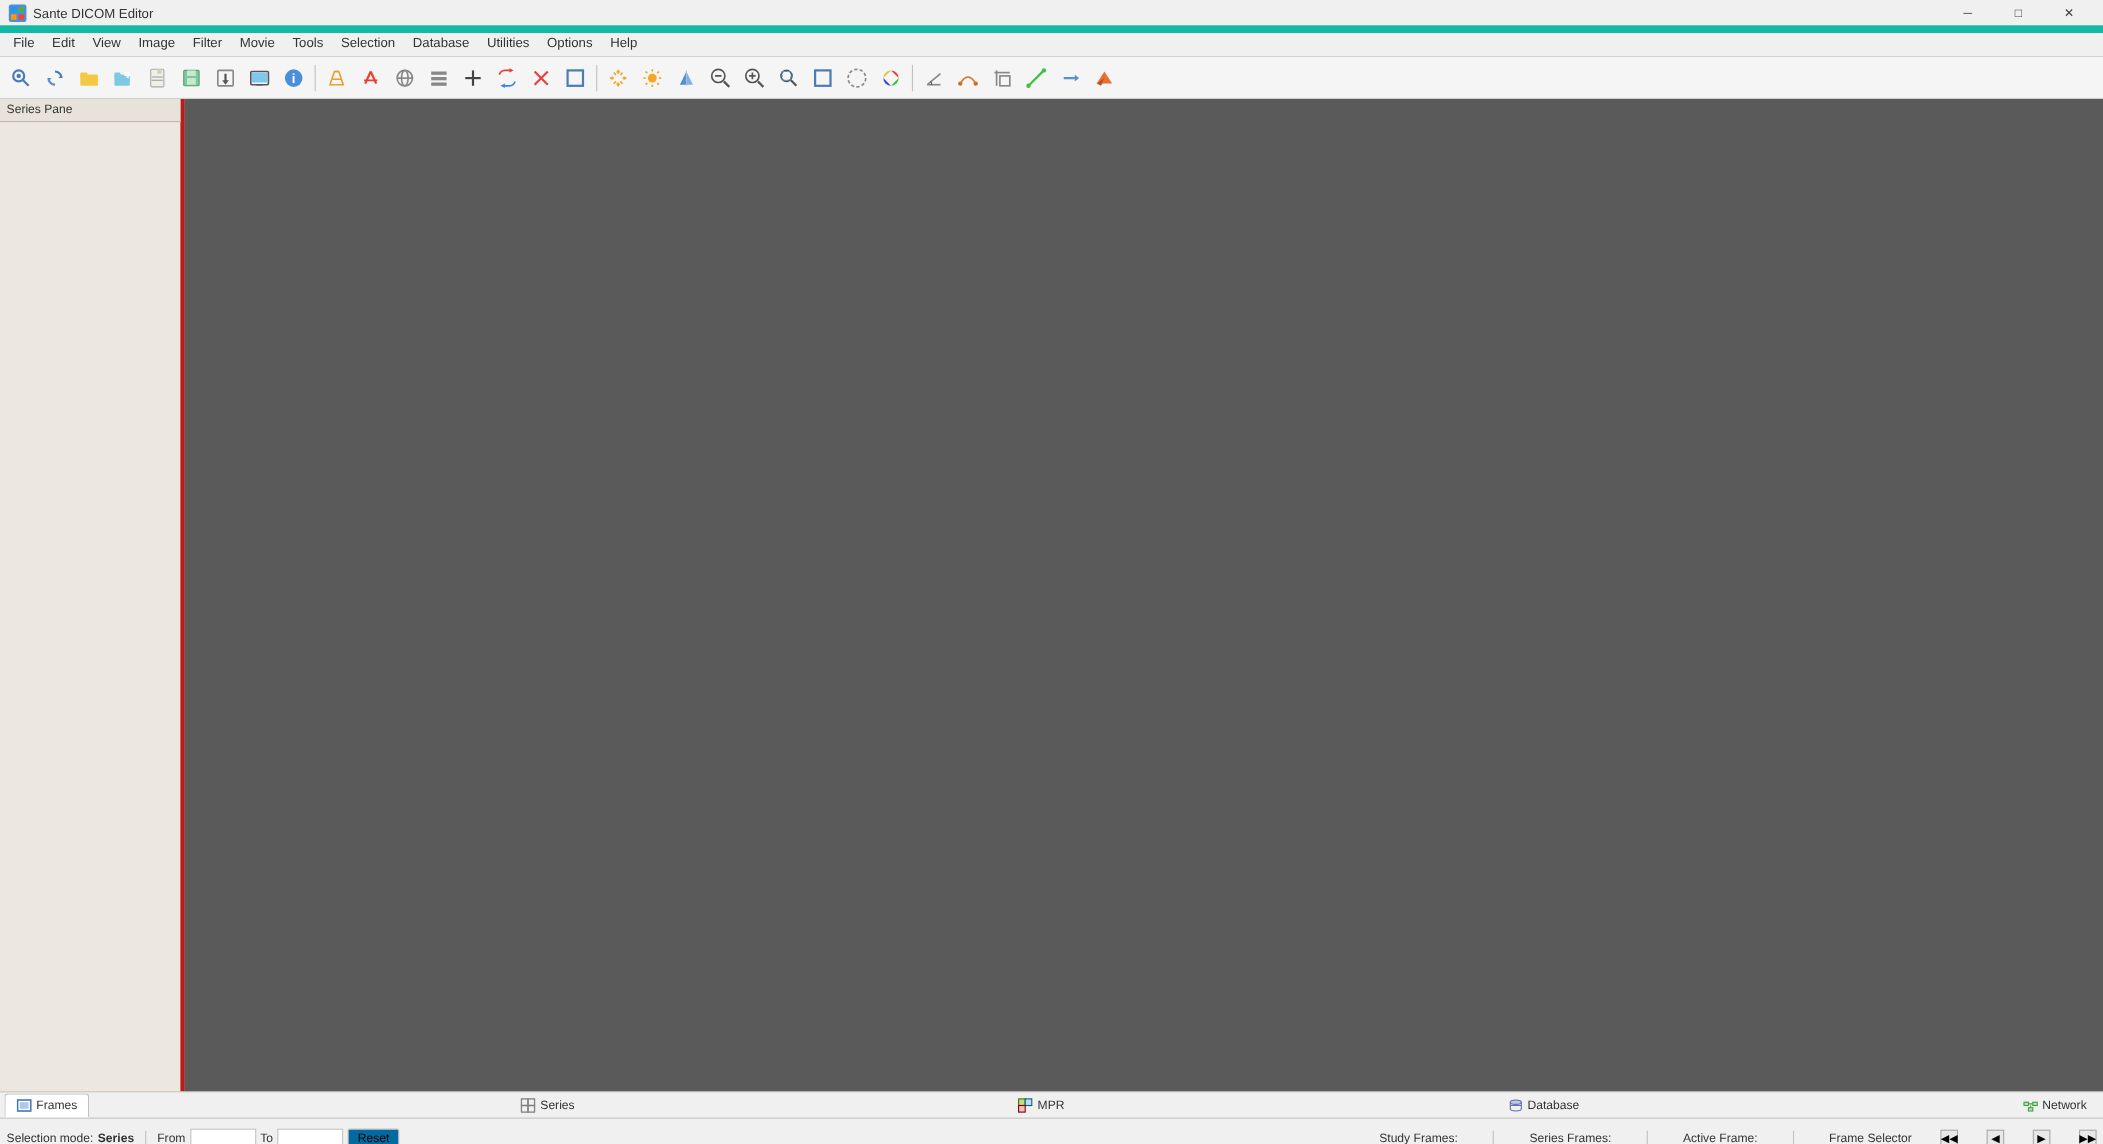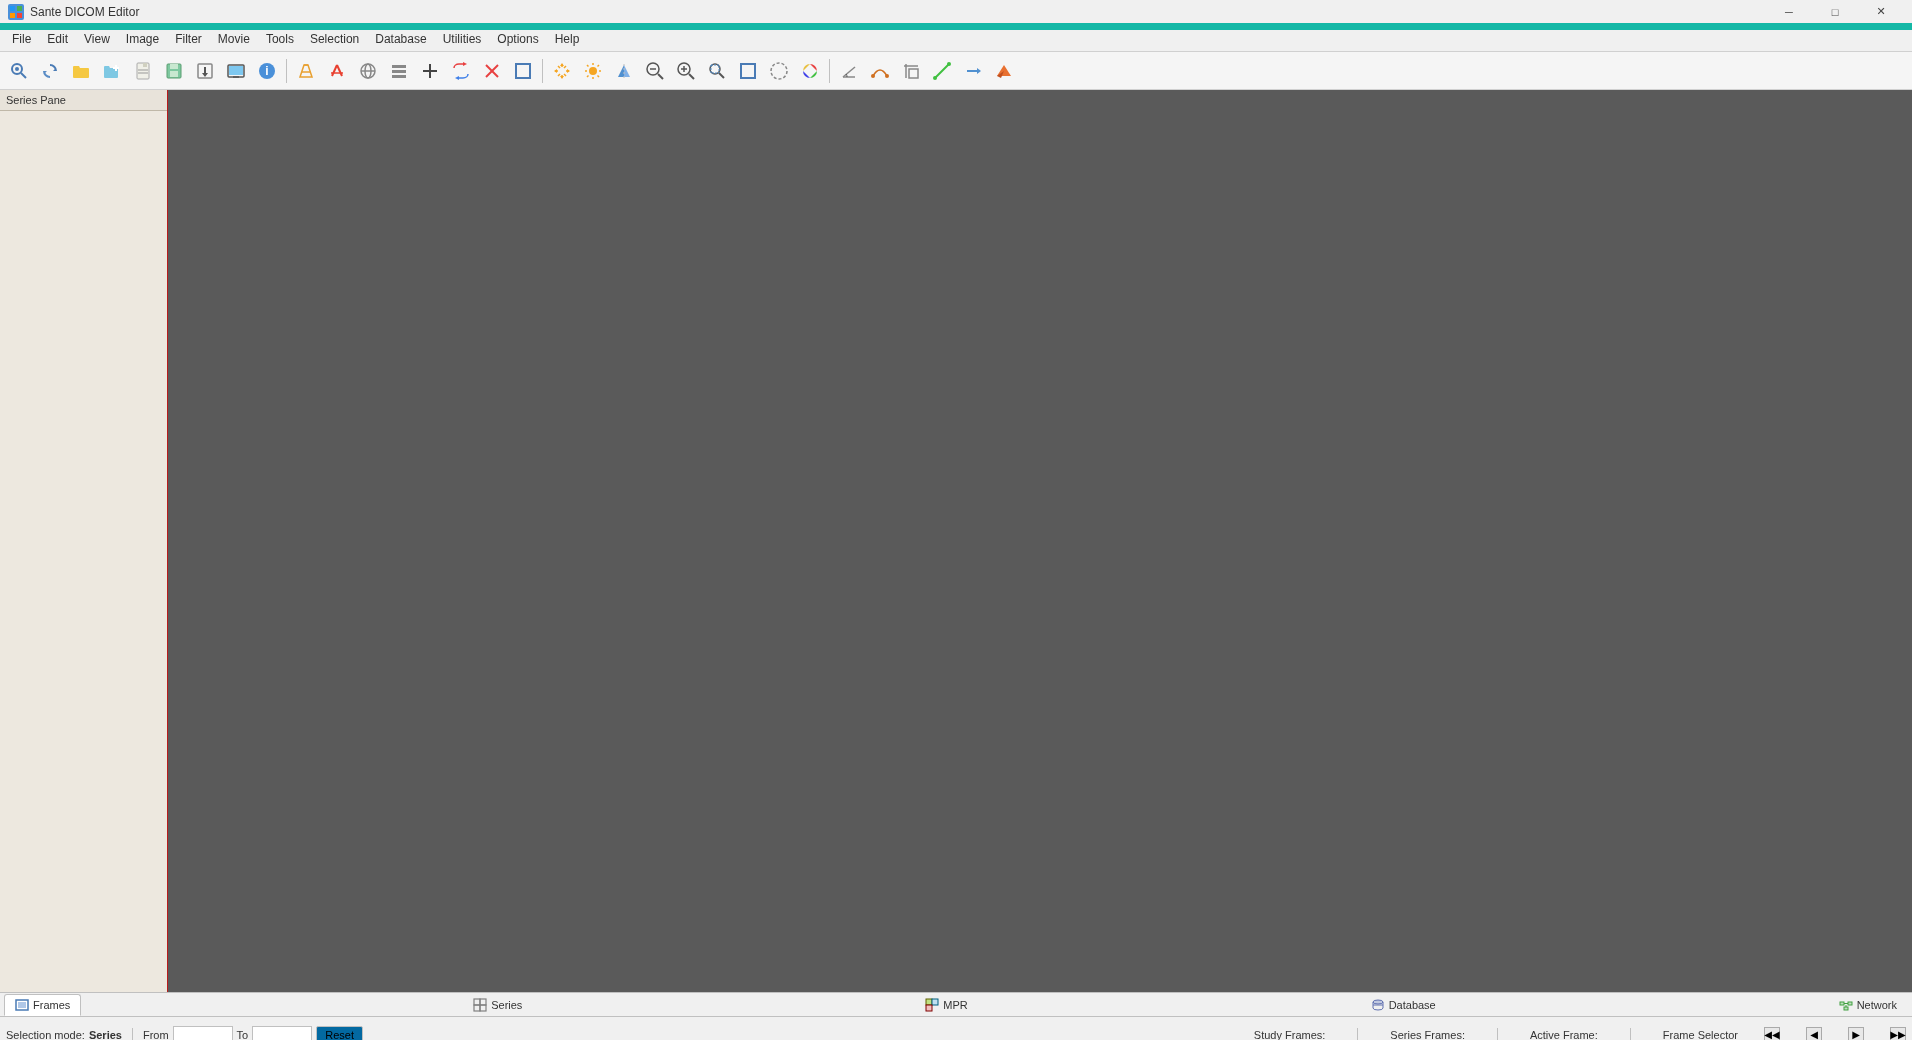--- a/index.html
+++ b/index.html
@@ -105,21 +105,21 @@
     
     #main-layout {
       display: flex;
       height: calc(1040px - 30px - 22px - 38px - 24px - 24px);
     }
 
     
     #series-pane {
       width: 168px;
       background: #ede8df;
-      border-right: 1px solid #b91c1c;
+      border-right: 4px solid #b91c1c;
       display: flex;
       flex-direction: column;
     }
     #series-pane-header {
       padding: 4px 6px;
       font-size: 11px;
       color: #333;
       border-bottom: 1px solid #c0b8a8;
       background: #e8e3da;
     }

